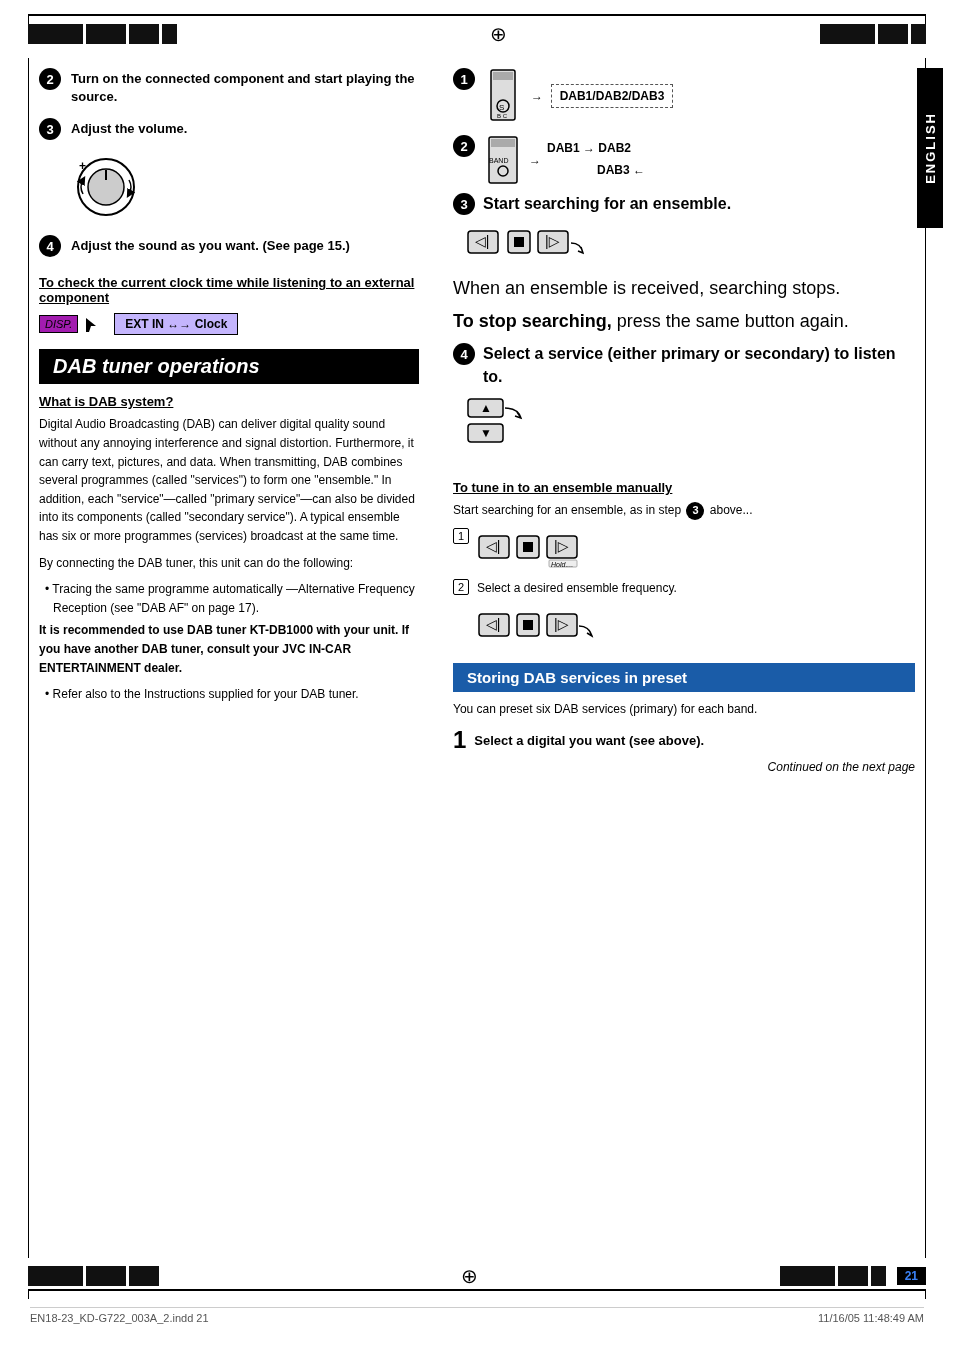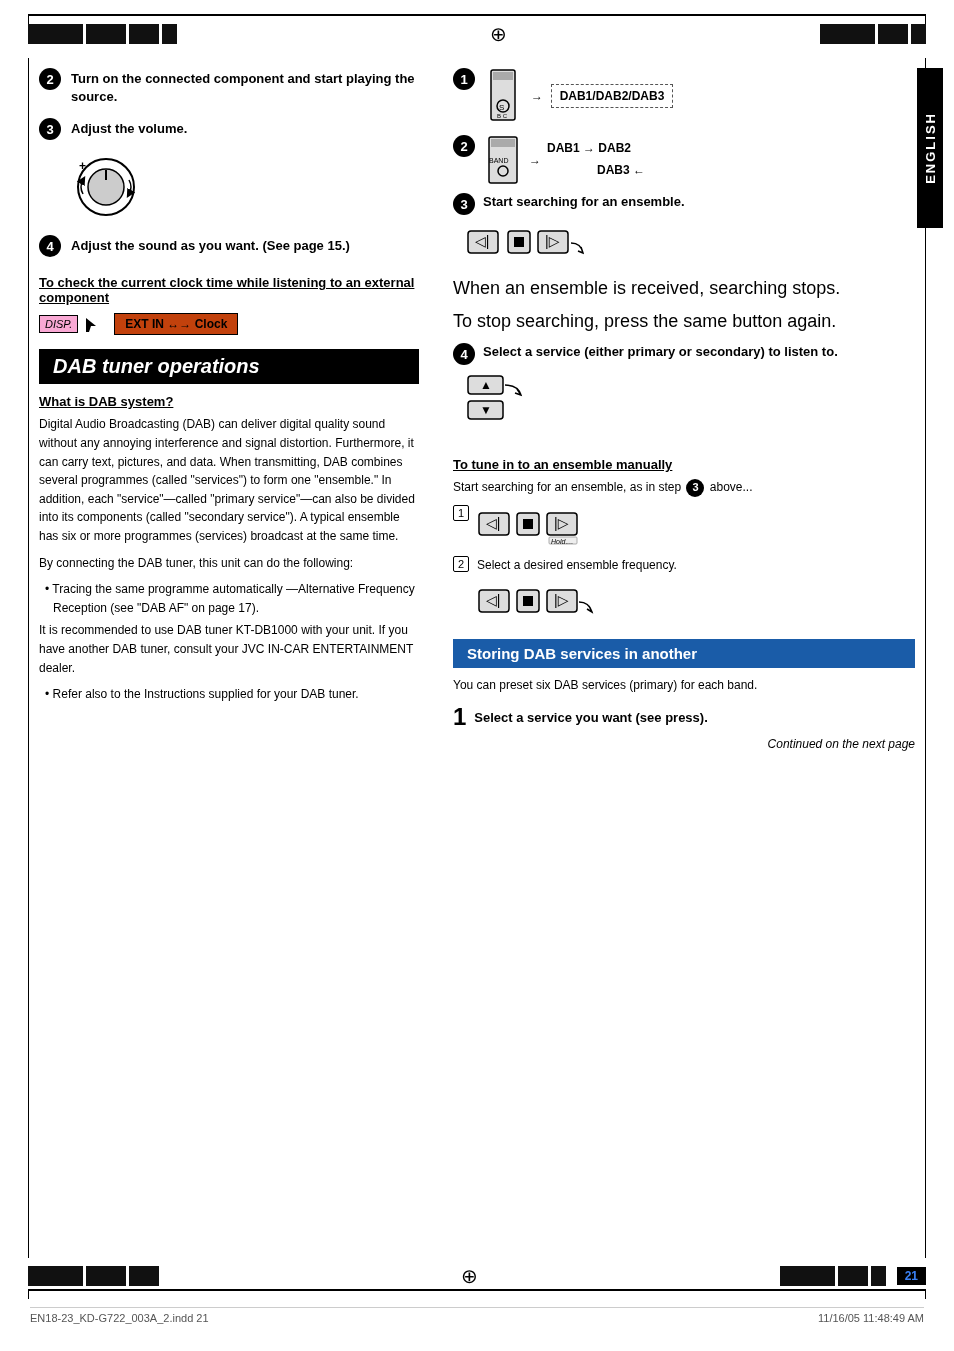--- a/index.html
+++ b/index.html
@@ -77,21 +77,21 @@
       display: flex;
       align-items: center;
       gap: 12px;
       margin-left: 0;
     }
     .ext-in-box {
       border: 1.5px solid #000;
       padding: 3px 10px;
       font-size: 12px;
       font-weight: bold;
-      background: #c2410c;
+      background: #c4b5fd;
       display: inline-block;
     }
 
     
     .dab-section-header {
       background: #000;
       color: #fff;
       font-size: 20px;
       font-style: italic;
       font-weight: bold;
@@ -106,21 +106,21 @@
       margin-bottom: 6px;
     }
 
     .body-text {
       font-size: 12px;
       line-height: 1.55;
       margin-bottom: 8px;
     }
 
     .bold-text {
-      font-weight: normal;
+      font-weight: bold;
     }
 
     .bullet-item {
       font-size: 12px;
       line-height: 1.55;
       padding-left: 14px;
       text-indent: -8px;
       margin-bottom: 4px;
     }
 
@@ -129,21 +129,21 @@
       font-weight: bold;
     }
 
     .stop-text {
       font-size: 18px;
       line-height: 1.5;
       margin: 6px 0;
     }
 
     .right-step-text {
-      font-size: 13px;
+      font-size: 16px;
       font-weight: bold;
       line-height: 1.4;
     }
 
     
     .storing-header {
       background: #1a5ca8;
       color: #fff;
       font-size: 15px;
       font-weight: bold;
@@ -329,21 +329,21 @@
       <div class="step-item">
         <div class="step-circle">4</div>
         <div class="step-text">Adjust the sound as you want. (See page 15.)</div>
       </div>
 
       <div class="clock-check-section" style="margin-top:18px;">
         <div class="clock-check-title">To check the current clock time while listening to an external component</div>
         <div class="clock-check-row">
 
           <span style="display:inline-flex;align-items:center;gap:4px;">
-            <span style="border:1.5px solid #000;padding:2px 5px;font-size:11px;font-style:italic;background:#f9a8d4;">DISP.</span>
+            <span style="border:1.5px solid #000;padding:2px 5px;font-size:11px;font-style:italic;background:#a21caf;">DISP.</span>
 
             <svg width="20" height="20" viewBox="0 0 20 20">
               <path d="M4,18 L4,4 L14,12 L9,12 L7,18 Z" fill="#000"></path>
             </svg>
           </span>
 
           <span class="ext-in-box">
             <span>EXT IN</span>
             <span> </span><span>↔</span><span>→ </span><span>Clock</span>
           </span>
@@ -508,26 +508,26 @@
               <rect x="46" y="14" width="10" height="10" fill="#000"></rect>
               <rect x="70" y="8" width="30" height="22" rx="3" fill="#ddd" stroke="#000" stroke-width="1.5"></rect>
               <text x="77" y="23" font-size="14">|▷</text>
               <path d="M102,20 Q112,20 115,30 L110,27 M115,30 L112,24" fill="none" stroke="#000" stroke-width="1.5"></path>
             </svg>
           </div>
         </div>
       </div>
 
       <div style="margin-top:10px;">
-        <div class="storing-header">Storing DAB services in another</div>
+        <div class="storing-header">Storing DAB services in preset</div>
         <p class="storing-body">You can preset six DAB services (primary) for each band.</p>
 
         <div class="big-step">
           <div class="big-step-num">1</div>
-          <div class="big-step-text">Select a service you want (see press).</div>
+          <div class="big-step-text">Select a digital you want (see above).</div>
         </div>
 
         <div class="continued">Continued on the next page</div>
       </div>
 
     </div>
 
     <div class="right-rule"></div>
 
   </div>

